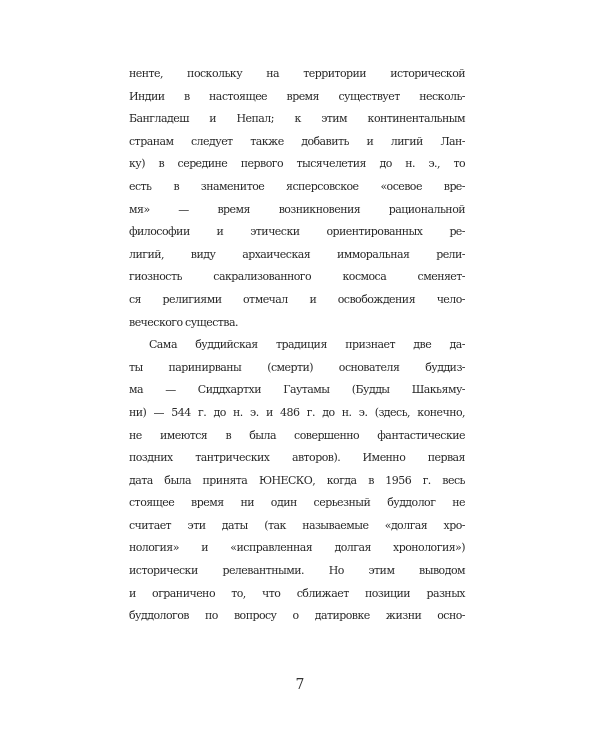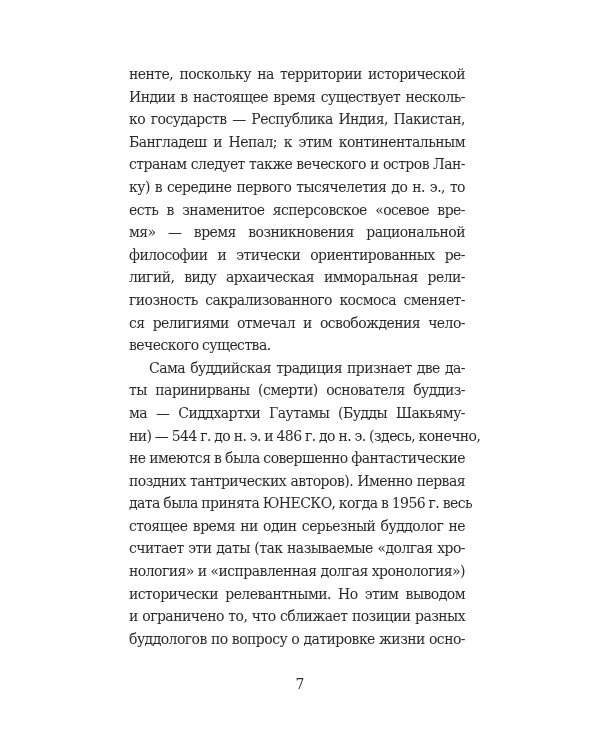--- a/index.html
+++ b/index.html
@@ -8,42 +8,41 @@
     position: relative; overflow: hidden;
     font-family: "DejaVu Serif", "Liberation Serif", serif;
     color: #2a2a2a;
   }
   .page { position: absolute; left: 0; top: 0; width: 600px; height: 750px; }
   .text-column {
     position: absolute; left: 129px; top: 63px; width: 336px;
   }
   .line {
     display: block; height: 22.6px; line-height: 22.6px;
-    font-size: 14px; white-space: nowrap;
+    font-size: 11px; white-space: nowrap;
     text-align: justify; text-align-last: justify;
     letter-spacing: -0.55px; word-spacing: -0.5px;
   }
   .line.last { text-align-last: left; }
   .line.indent { padding-left: 20px; }
   .page-number {
     position: absolute; left: 0; width: 600px; top: 676px;
     text-align: center; font-size: 14px; color: #333;
   }
 </style>
 </head>
 <body>
 
 <div class="page">
   <div class="text-column">
     <div>
       <span class="line">ненте, поскольку на территории исторической</span>
       <span class="line">Индии в настоящее время существует несколь-</span>
-      <span class="line">ко государств — Республика Индия, Пакистан,</span>
       <span class="line">Бангладеш и Непал; к этим континентальным</span>
-      <span class="line">странам следует также веческого и остров Лан-</span>
+      <span class="line">странам следует также добавить и лигий Лан-</span>
       <span class="line">ку) в середине первого тысячелетия до н. э., то</span>
       <span class="line">есть в знаменитое ясперсовское «осевое вре-</span>
       <span class="line">мя» — время возникновения рациональной</span>
       <span class="line">философии и этически ориентированных ре-</span>
       <span class="line">лигий, виду архаическая имморальная рели-</span>
       <span class="line">гиозность сакрализованного космоса сменяет-</span>
       <span class="line">ся религиями отмечал и освобождения чело-</span>
       <span class="line last">веческого существа.</span>
     </div>
     <div>

